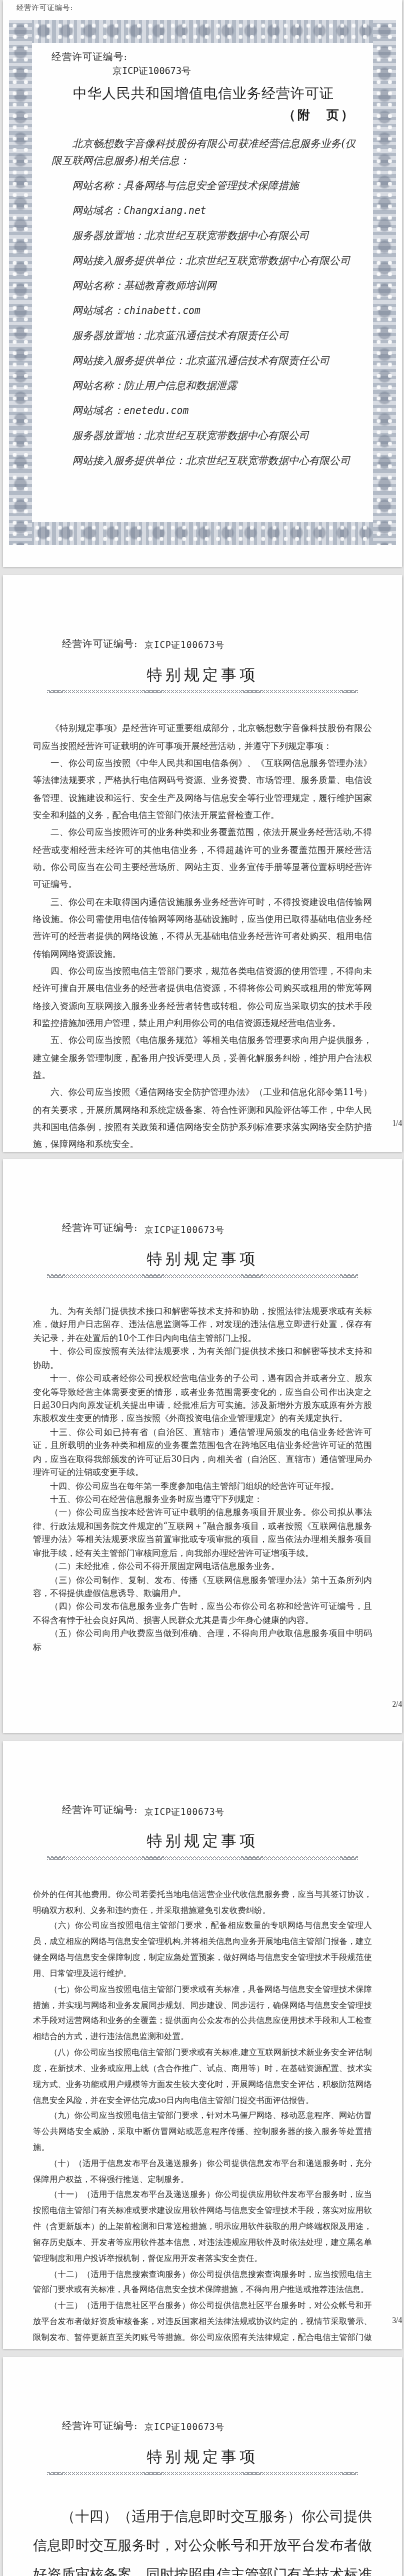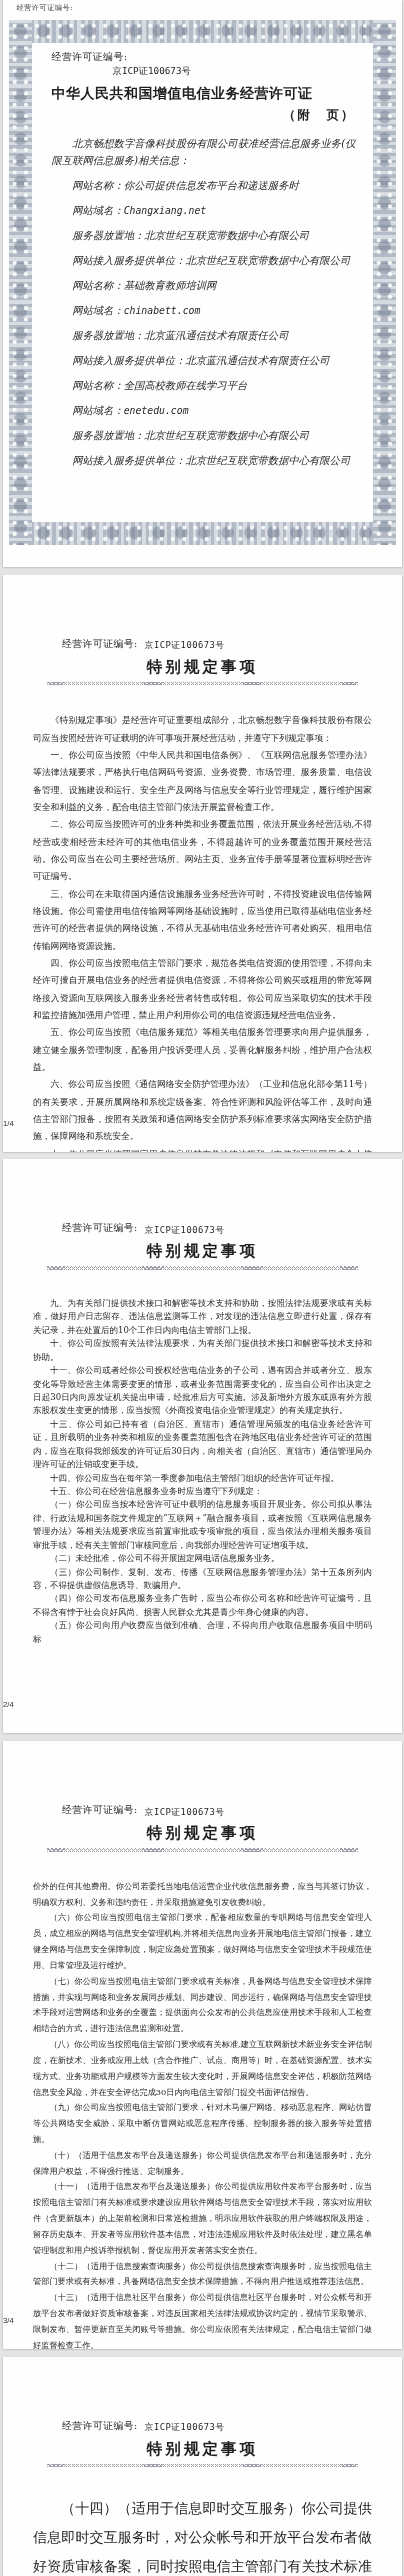--- a/index.html
+++ b/index.html
@@ -46,58 +46,58 @@
   .cert-inner{
     position:absolute;top:42px;left:29px;right:29px;bottom:44px;
     padding:9.3px 17.5px 0 19.6px;
   }
   .cert-no-label{font-size:9.8px;letter-spacing:0.5px;}
   .cert-no-value{
     font-size:9.3px;margin:1px 0 0 61px;
     font-family:"DejaVu Sans Mono","Liberation Mono",monospace;
   }
   .cert-title{
-    margin-top:7.2px;
-    font-size:14px;font-weight:bold;letter-spacing:0.5px;
+    margin-top:7.2px;text-align:center;
+    font-size:14px;font-weight:normal;letter-spacing:0.5px;
   }
   .cert-subtitle{
     margin-top:3.1px;text-align:right;
     font-size:12.4px;font-weight:bold;letter-spacing:2.1px;
   }
   .cert-body{margin-top:11px;font-size:10.3px;line-height:1.68;font-style:italic;}
   .cert-body p{margin:0 0 7.7px 0;text-indent:2em;text-align:justify;}
   .mono{font-family:"DejaVu Sans Mono","Liberation Mono",monospace;font-size:9.8px;}
   
   .prov{padding:63px 30px 0 30px;}
   .prov .hdr{margin-left:29px;font-size:9.8px;letter-spacing:0.5px;}
   .prov .hdr .num{
     font-size:8.8px;position:relative;top:1.5px;margin-left:3.1px;
     font-family:"DejaVu Sans Mono","Liberation Mono",monospace;
   }
   .prov-title{
-    margin-top:6px;text-align:center;
-    font-size:15.5px;font-weight:bold;letter-spacing:3.1px;
+    margin-top:14px;text-align:center;
+    font-size:15.5px;font-weight:normal;letter-spacing:3.1px;
   }
   .squiggle{
     height:3.6px;width:92%;margin:4.1px auto 0 auto;opacity:.75;
     background:
       repeating-linear-gradient(45deg,#7d828b 0 0.8px,transparent 0.8px 2.8px),
       repeating-linear-gradient(-45deg,#7d828b 0 0.8px,transparent 0.8px 2.8px);
   }
   .prov-body{margin-top:27px;text-align:justify;}
   .prov-body p{margin:0;text-indent:2em;}
   .prov-body p.cont{text-indent:0;}
   .prov.p1{height:577px;}  .prov.p1 .prov-body{font-size:8.8px;line-height:1.97;}
   .prov.p2{height:574px;}  .prov.p2 .prov-body{font-size:8.5px;line-height:1.58;}
   .prov.p3{height:608px;}  .prov.p3 .prov-body{font-size:8.2px;line-height:1.93;}
   .prov.p4{height:526px;}  .prov.p4 .prov-body{font-size:14px;line-height:2.05;}
   .page-no{
     position:absolute;bottom:24px;left:0;right:0;
-    text-align:left;font-size:7.7px;color:#2a2a2a;
-    font-family:Liberation Sans, sans-serif;
+    text-align:right;font-size:7.7px;color:#2a2a2a;
+    font-family:Liberation Serif, serif;
   }
 </style>
 </head>
 <body>
 
 <div class="page cert">
   <div class="outer-no">经营许可证编号:</div>
   <div class="lace top"></div>
   <div class="lace bot"></div>
   <div class="lace v left"></div>
@@ -105,31 +105,31 @@
 
   <div class="cert-inner">
     <div class="cert-no-label">经营许可证编号:</div>
     <div class="cert-no-value">京ICP证100673号</div>
     <div class="cert-title">中华人民共和国增值电信业务经营许可证</div>
     <div class="cert-subtitle">（附　页）</div>
 
     <div class="cert-body">
       <p>北京畅想数字音像科技股份有限公司获准经营信息服务业务(仅限互联网信息服务)相关信息：</p>
 
-      <p><span>网站名称：</span><span>你公司提供信息发布平台和递送服务时</span></p>
+      <p><span>网站名称：</span><span>具备网络与信息安全管理技术保障措施</span></p>
       <p><span>网站域名：</span><span class="mono">Changxiang.net</span></p>
       <p><span>服务器放置地：</span><span>北京世纪互联宽带数据中心有限公司</span></p>
       <p><span>网站接入服务提供单位：</span><span>北京世纪互联宽带数据中心有限公司</span></p>
 
       <p><span>网站名称：</span><span>基础教育教师培训网</span></p>
       <p><span>网站域名：</span><span class="mono">chinabett.com</span></p>
       <p><span>服务器放置地：</span><span>北京蓝汛通信技术有限责任公司</span></p>
       <p><span>网站接入服务提供单位：</span><span>北京蓝汛通信技术有限责任公司</span></p>
 
-      <p><span>网站名称：</span><span>全国高校教师在线学习平台</span></p>
+      <p><span>网站名称：</span><span>防止用户信息和数据泄露</span></p>
       <p><span>网站域名：</span><span class="mono">enetedu.com</span></p>
       <p><span>服务器放置地：</span><span>北京世纪互联宽带数据中心有限公司</span></p>
       <p><span>网站接入服务提供单位：</span><span>北京世纪互联宽带数据中心有限公司</span></p>
     </div>
   </div>
 </div>
 
 <div class="page prov p1">
   <div class="hdr">
     <span>经营许可证编号:</span>
@@ -137,21 +137,21 @@
   </div>
   <div class="prov-title">特别规定事项</div>
   <div class="squiggle"></div>
   <div class="prov-body">
     <p>《特别规定事项》是经营许可证重要组成部分，北京畅想数字音像科技股份有限公司应当按照经营许可证载明的许可事项开展经营活动，并遵守下列规定事项：</p>
     <p>一、你公司应当按照《中华人民共和国电信条例》、《互联网信息服务管理办法》等法律法规要求，严格执行电信网码号资源、业务资费、市场管理、服务质量、电信设备管理、设施建设和运行、安全生产及网络与信息安全等行业管理规定，履行维护国家安全和利益的义务，配合电信主管部门依法开展监督检查工作。</p>
     <p>二、你公司应当按照许可的业务种类和业务覆盖范围，依法开展业务经营活动,不得经营或变相经营未经许可的其他电信业务，不得超越许可的业务覆盖范围开展经营活动。你公司应当在公司主要经营场所、网站主页、业务宣传手册等显著位置标明经营许可证编号。</p>
     <p>三、你公司在未取得国内通信设施服务业务经营许可时，不得投资建设电信传输网络设施。你公司需使用电信传输网等网络基础设施时，应当使用已取得基础电信业务经营许可的经营者提供的网络设施，不得从无基础电信业务经营许可者处购买、租用电信传输网网络资源设施。</p>
     <p>四、你公司应当按照电信主管部门要求，规范各类电信资源的使用管理，不得向未经许可擅自开展电信业务的经营者提供电信资源，不得将你公司购买或租用的带宽等网络接入资源向互联网接入服务业务经营者转售或转租。你公司应当采取切实的技术手段和监控措施加强用户管理，禁止用户利用你公司的电信资源违规经营电信业务。</p>
     <p>五、你公司应当按照《电信服务规范》等相关电信服务管理要求向用户提供服务，建立健全服务管理制度，配备用户投诉受理人员，妥善化解服务纠纷，维护用户合法权益。</p>
-    <p>六、你公司应当按照《通信网络安全防护管理办法》（工业和信息化部令第11号）的有关要求，开展所属网络和系统定级备案、符合性评测和风险评估等工作，及时向通信主管部门报备，按照有关政策和通信网络安全防护系列标准要求落实网络安全防护措施，保障网络和系统安全。</p>
+    <p>六、你公司应当按照《通信网络安全防护管理办法》（工业和信息化部令第11号）的有关要求，开展所属网络和系统定级备案、符合性评测和风险评估等工作，中华人民共和国电信条例，按照有关政策和通信网络安全防护系列标准要求落实网络安全防护措施，保障网络和系统安全。</p>
     <p>七、你公司应当按照国家用户信息保护有关法律法规和《电信和互联网用户个人信息保护规定》（工业和信息化部令第24号）要求，开展用户信息保护工作，落实企业网络与信息安全主体责任，完善管理制度和技术手段，规范用户信息和网络数据采集、传输、存储、使用和销毁等行为，加强数据访问权限管理，防止用户信息和数据泄露。</p>
 
   </div>
   <div class="page-no">1/4</div>
 </div>
 
 <div class="page prov p2">
   <div class="hdr">
     <span>经营许可证编号:</span>
     <span class="num">京ICP证100673号</span>

